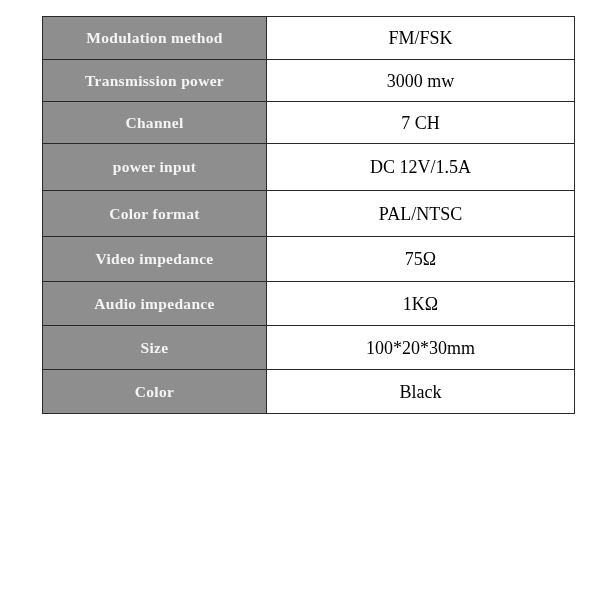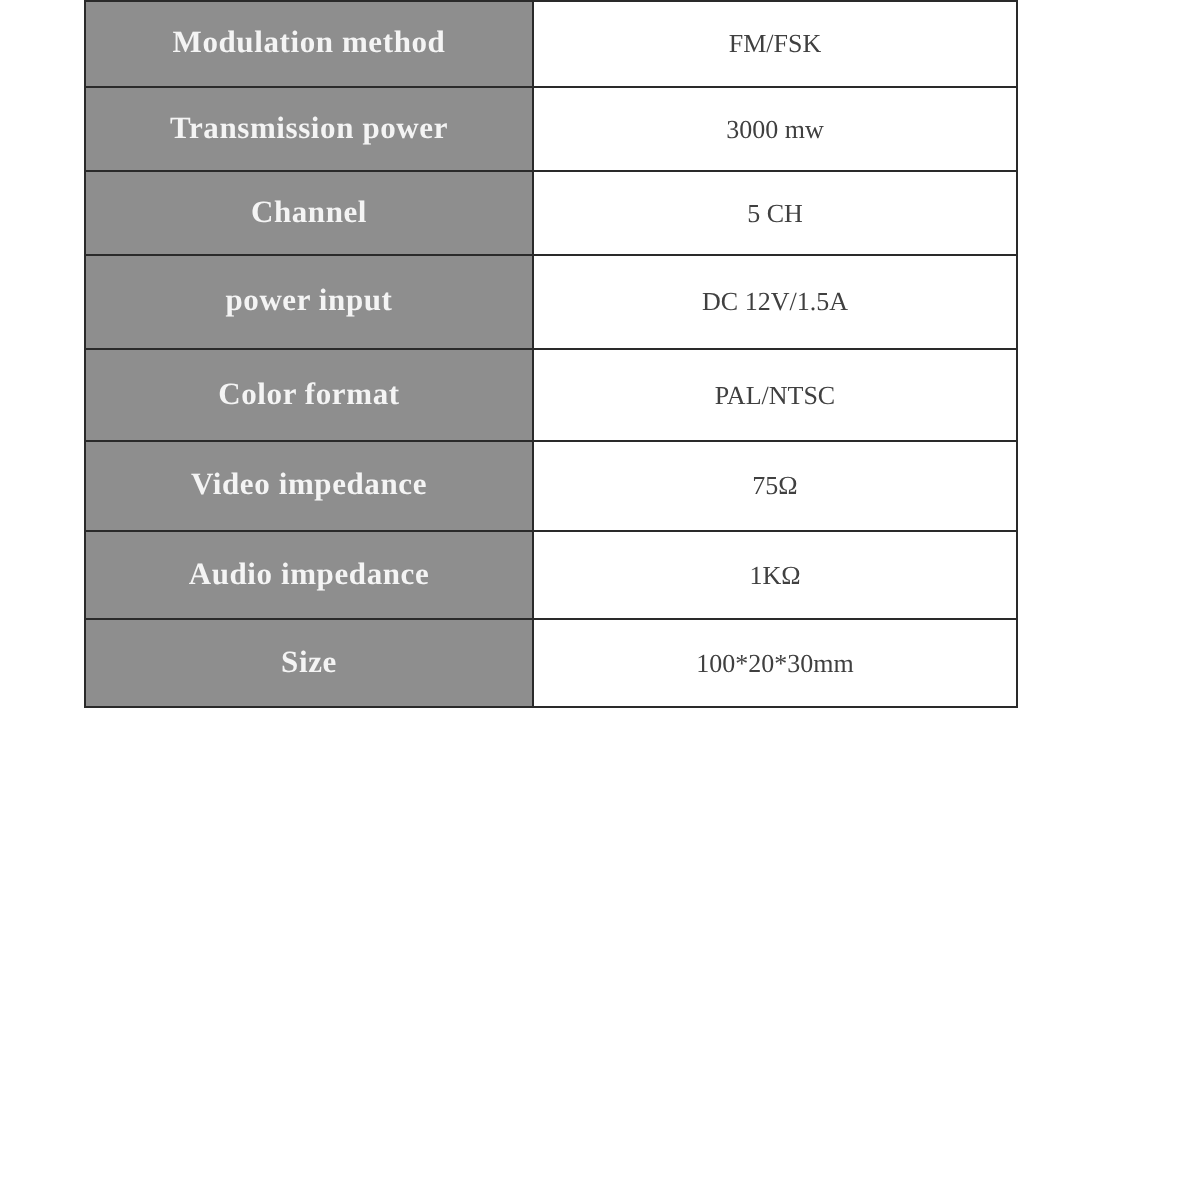--- a/index.html
+++ b/index.html
@@ -1,50 +1,50 @@
 <!DOCTYPE html>
 <html><head>
   <meta charset="utf-8">
   <style>
     html, body { margin: 0; padding: 0; background: #ffffff; }
     body { width: 600px; height: 600px; position: relative; overflow: hidden; }
     .spec-table {
-      position: absolute; left: 42px; top: 0; width: 467px;
+      position: absolute; left: 42px; top: 16px; width: 533px;
       border-collapse: collapse; table-layout: fixed;
       font-family: "Liberation Serif", "DejaVu Serif", serif;
     }
     .spec-table td {
       border: 1.5px solid #2a2a2a; text-align: center; vertical-align: middle;
       padding: 0 4px; line-height: 22px;
     }
     .spec-table td.label {
       width: 215px; background: #8e8e8e; color: #f4f4f4;
       font-weight: bold; font-size: 15.5px; letter-spacing: 0.3px;
     }
     .spec-table td.value {
-      background: #ffffff; color: #404040; font-size: 13px;
+      background: #ffffff; color: #000000; font-size: 18px;
     }
     .spec-table td .line { display: block; }
   </style>
 </head>
 <body>
 
 <table class="spec-table">
   <tbody>
     <tr style="height:43px">
       <td class="label">Modulation method</td>
       <td class="value">FM/FSK</td>
     </tr>
     <tr style="height:42px">
       <td class="label">Transmission power</td>
       <td class="value">3000 mw</td>
     </tr>
     <tr style="height:42px">
       <td class="label">Channel</td>
-      <td class="value">5 CH</td>
+      <td class="value">7 CH</td>
     </tr>
     <tr style="height:47px">
       <td class="label">power input</td>
       <td class="value">DC 12V/1.5A</td>
     </tr>
     <tr style="height:46px">
       <td class="label">Color format</td>
       <td class="value">PAL/NTSC</td>
     </tr>
     <tr style="height:45px">
@@ -52,14 +52,18 @@
       <td class="value">75Ω</td>
     </tr>
     <tr style="height:44px">
       <td class="label">Audio impedance</td>
       <td class="value">1KΩ</td>
     </tr>
     <tr style="height:44px">
       <td class="label">Size</td>
       <td class="value">100*20*30mm</td>
     </tr>
+    <tr style="height:44px">
+      <td class="label">Color</td>
+      <td class="value">Black</td>
+    </tr>
   </tbody>
 </table>
 
 </body></html>

